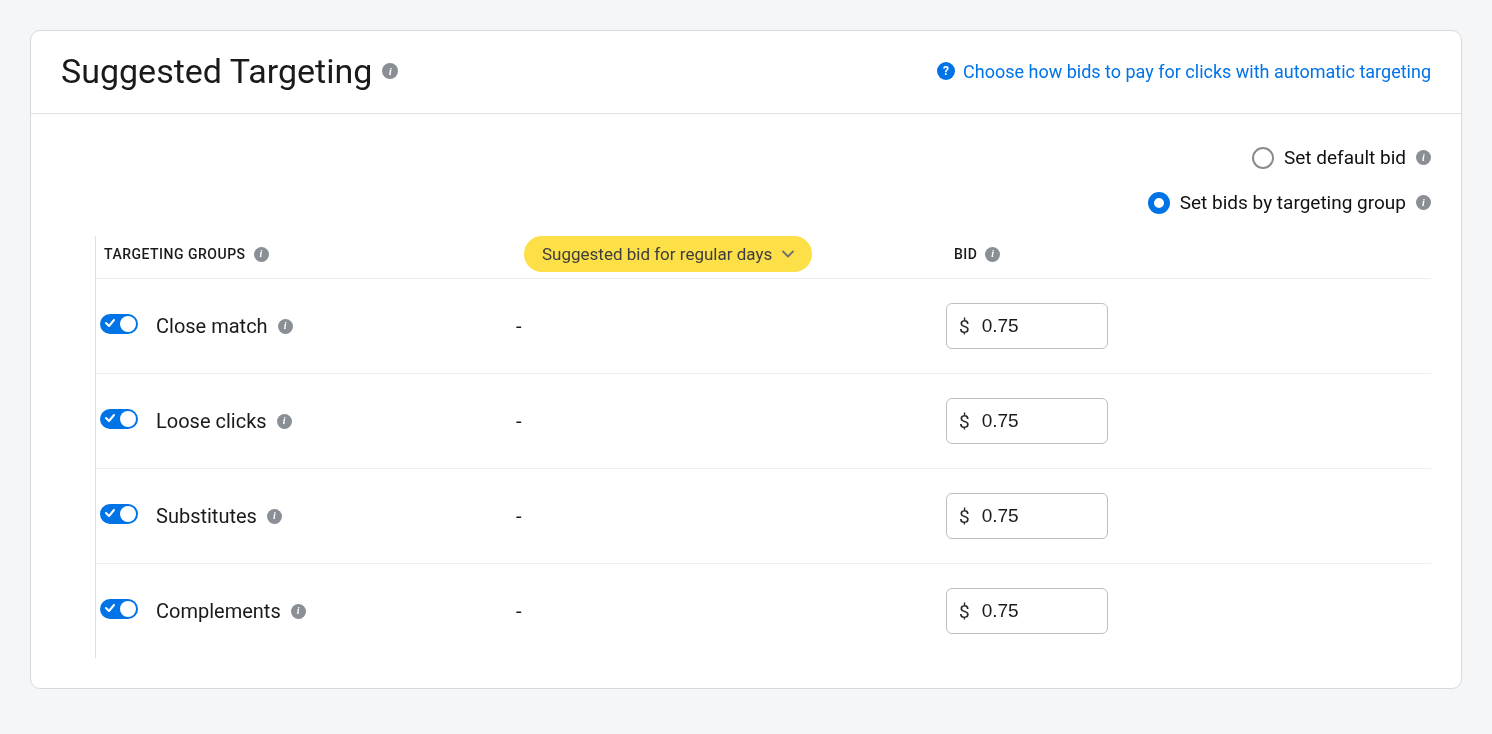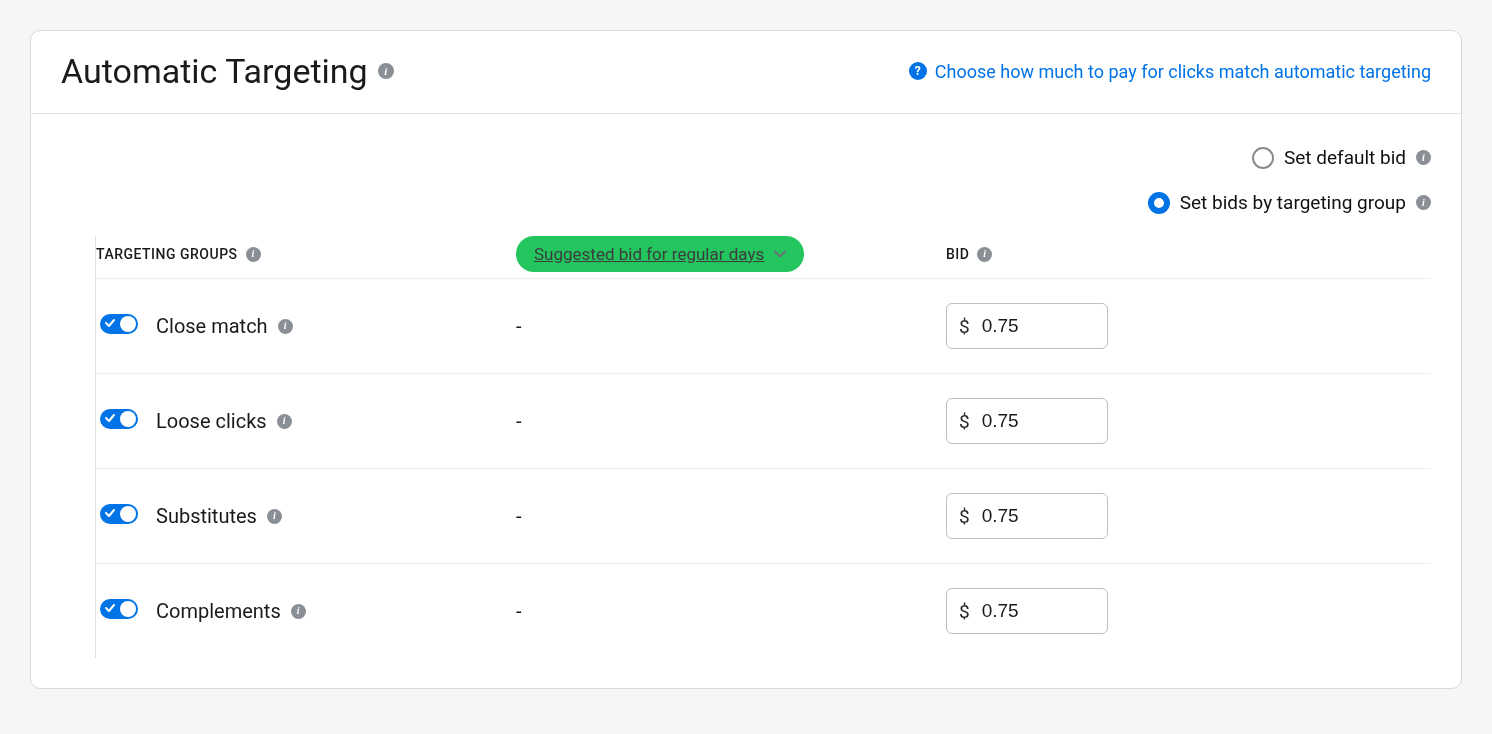--- a/index.html
+++ b/index.html
@@ -96,46 +96,46 @@
   }
   .section-indent {
     margin-left: 34px;
     border-left: 1px solid #e0e0e0;
     padding-left: 0;
   }
   .col-headers {
     display: flex;
     align-items: center;
     padding: 0 0 6px 0;
+    margin-left: 8px;
   }
   .col-headers .col-groups {
     width: 420px;
     padding-left: 0;
     font-size: 14px;
     letter-spacing: 0.5px;
     color: #1a1a1a;
     font-weight: 500;
     display: flex;
     align-items: center;
     gap: 8px;
   }
   .col-headers .col-suggested {
     width: 430px;
   }
   .pill-select {
     display: inline-flex;
     align-items: center;
     gap: 10px;
-    background: #22c55e;
+    background: #fde047;
     border-radius: 18px;
     padding: 8px 18px;
     font-size: 17px;
     color: #3d3d3d;
     cursor: pointer;
-    text-decoration: underline;
   }
   .chevron-down {
     width: 12px; height: 12px;
     display: inline-block;
   }
   .chevron-down svg { display:block; }
   .col-headers .col-bid {
     font-size: 14px;
     letter-spacing: 0.5px;
     color: #1a1a1a;
@@ -220,26 +220,26 @@
     width: 100%;
     background: transparent;
   }
 </style>
 </head>
 <body>
 
 <div class="card">
   <div class="card-header">
     <h1 class="title">
-      <span>Automatic Targeting</span>
+      <span>Suggested Targeting</span>
       <span class="info-icon">i</span>
     </h1>
     <div class="help-link">
       <span class="q-icon">?</span>
-      <span>Choose how much to pay for clicks match automatic targeting</span>
+      <span>Choose how bids to pay for clicks with automatic targeting</span>
     </div>
   </div>
 
   <div class="card-body">
 
     <div class="radio-row">
       <span class="radio"></span>
       <span>Set default bid</span>
       <span class="info-icon small">i</span>
     </div>

